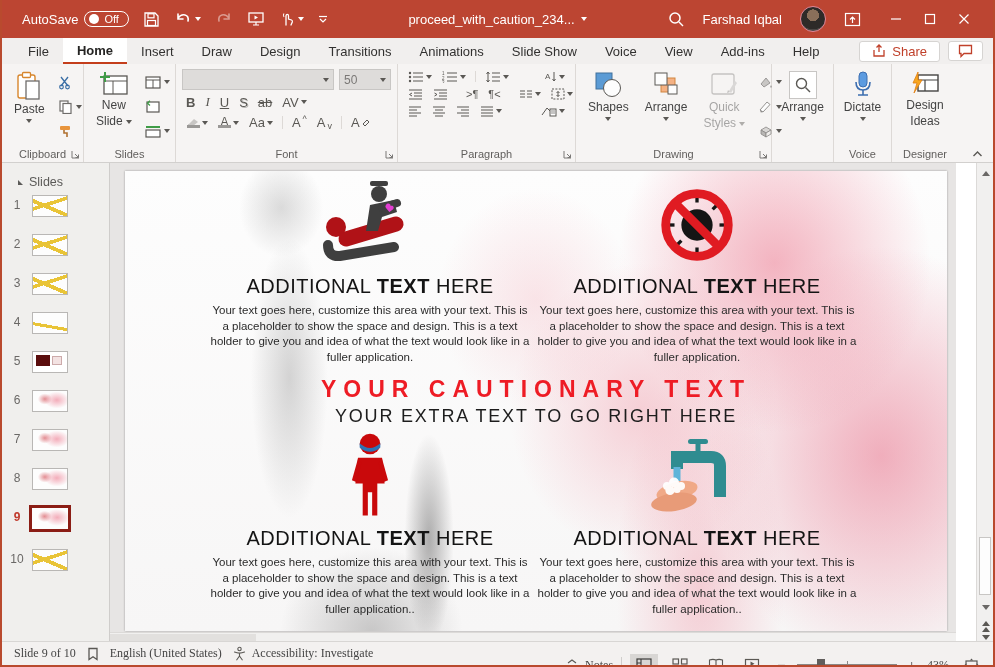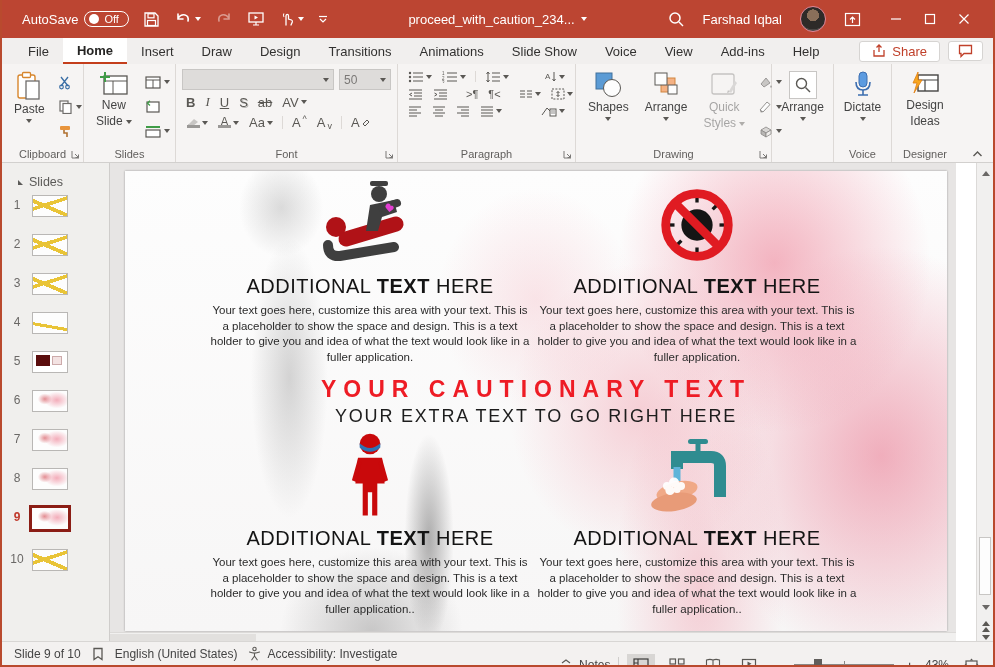--- a/index.html
+++ b/index.html
@@ -100,21 +100,21 @@
   .vscroll { position:absolute; right:2px; top:163px; width:17px; height:478px; background:#f1f0ef; border-left:1px solid #dcdad8; z-index:6; }
   .vs-btn { position:absolute; left:1px; width:15px; height:16px; display:flex; align-items:center; justify-content:center; }
   .vs-thumb { position:absolute; left:2px; top:374px; width:12px; height:58px; background:#fdfdfd; border:1px solid #c8c6c4; }
   .arr-up { width:0;height:0;border-left:4px solid transparent;border-right:4px solid transparent;border-bottom:5px solid #6a6866; }
   .arr-dn { width:0;height:0;border-left:4px solid transparent;border-right:4px solid transparent;border-top:5px solid #6a6866; }
   .dbl { display:flex; flex-direction:column; gap:1px; align-items:center; }
   .hscroll { position:absolute; left:0; bottom:0; width:846px; height:9px; background:#f1f0ef; border-top:1px solid #dcdad8; }
   .hs-thumb { position:absolute; left:0; top:1px; width:146px; height:7px; background:#e2e0de; }
 
   
-  .statusbar { position:absolute; left:2px; bottom:2px; width:991px; height:24px; background:#f3f1f0; border-top:1px solid #d8d6d4; display:flex; align-items:center; font-size:12px; color:#444; z-index:10; }
+  .statusbar { position:absolute; left:2px; bottom:2px; width:991px; height:24px; background:#f3f1f0; border-top:1px solid #d8d6d4; display:flex; align-items:center; font-size:12px; color:#444; z-index:10;font-family:Liberation Serif, serif; }
   .sb-left { display:flex; align-items:center; gap:10px; padding-left:12px; }
   .sb-right { margin-left:auto; display:flex; align-items:center; gap:8px; padding-right:8px;margin-top:23px; }
   .sb-item { display:flex; align-items:center; gap:5px; cursor:pointer; }
   .viewbtn { width:28px; height:22px; display:flex; align-items:center; justify-content:center; cursor:pointer; }
   .viewbtn.active { background:#d8d6d4; }
   .zoom-track { position:relative; width:100px; height:2px; background:#8a8886; }
   .zoom-thumb { position:absolute; left:20px; top:-5px; width:8px; height:12px; background:#605e5c; }
   .zoom-tick { position:absolute; left:50px; top:-3px; width:1px; height:8px; background:#8a8886; }
   .zoombtn { font-size:15px; color:#444; padding:0 3px; cursor:pointer; }
   svg { display:block; }

